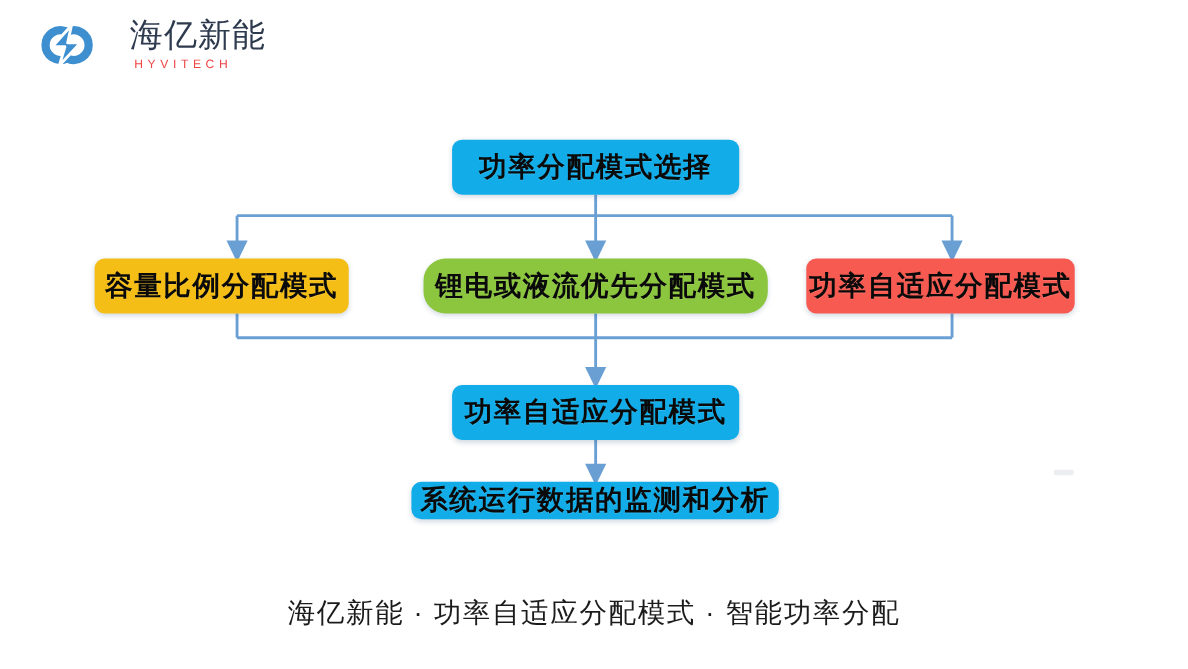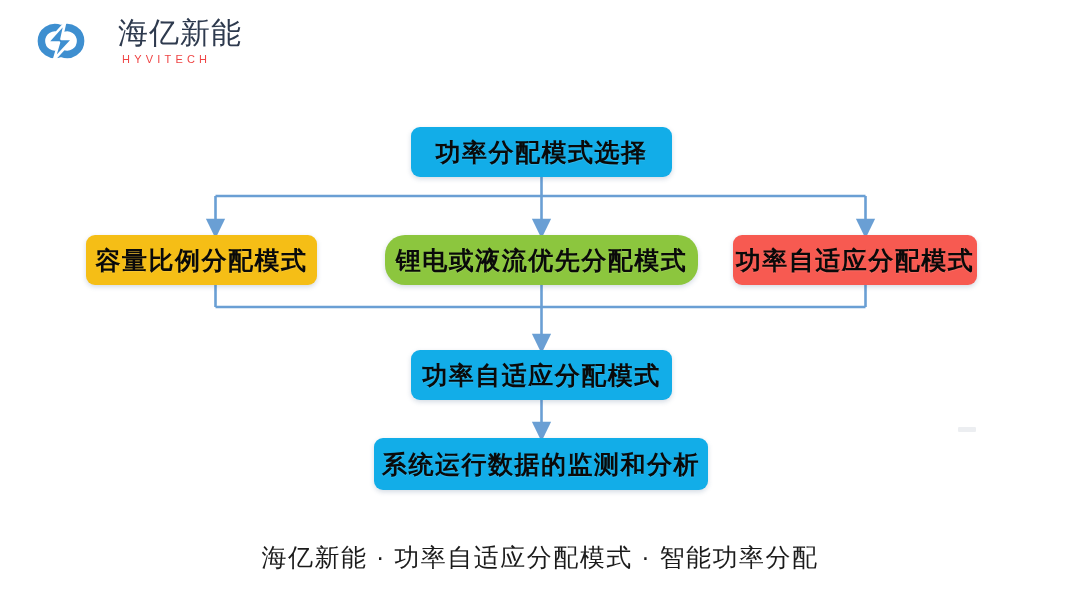--- a/index.html
+++ b/index.html
@@ -92,21 +92,21 @@
   .node-yellow { background: #F5BE16; }
   .node-green  { background: #8CC63E; }
   .node-red    { background: #F75A51; }
 
   
   #node-root      { left: 411px; top: 127px; width: 261px; height: 50px; text-align: center; }
   #node-capacity  { left: 86px;  top: 235px; width: 231px; height: 50px; }
   #node-priority  { left: 385px; top: 235px; width: 313px; height: 50px; border-radius: 20px; }
   #node-adaptive  { left: 733px; top: 235px; width: 244px; height: 50px; }
   #node-dynamic   { left: 411px; top: 350px; width: 261px; height: 50px; }
-  #node-monitor   { left: 374px; top: 438px; width: 334px; height: 52px; }
+  #node-monitor   { left: 374px; top: 438px; width: 334px; height: 34px; }
 
   
   .caption {
     position: absolute;
     left: 0;
     top: 540px;
     width: 1080px;
     text-align: center;
     font-size: 25px;
     line-height: 34px;

